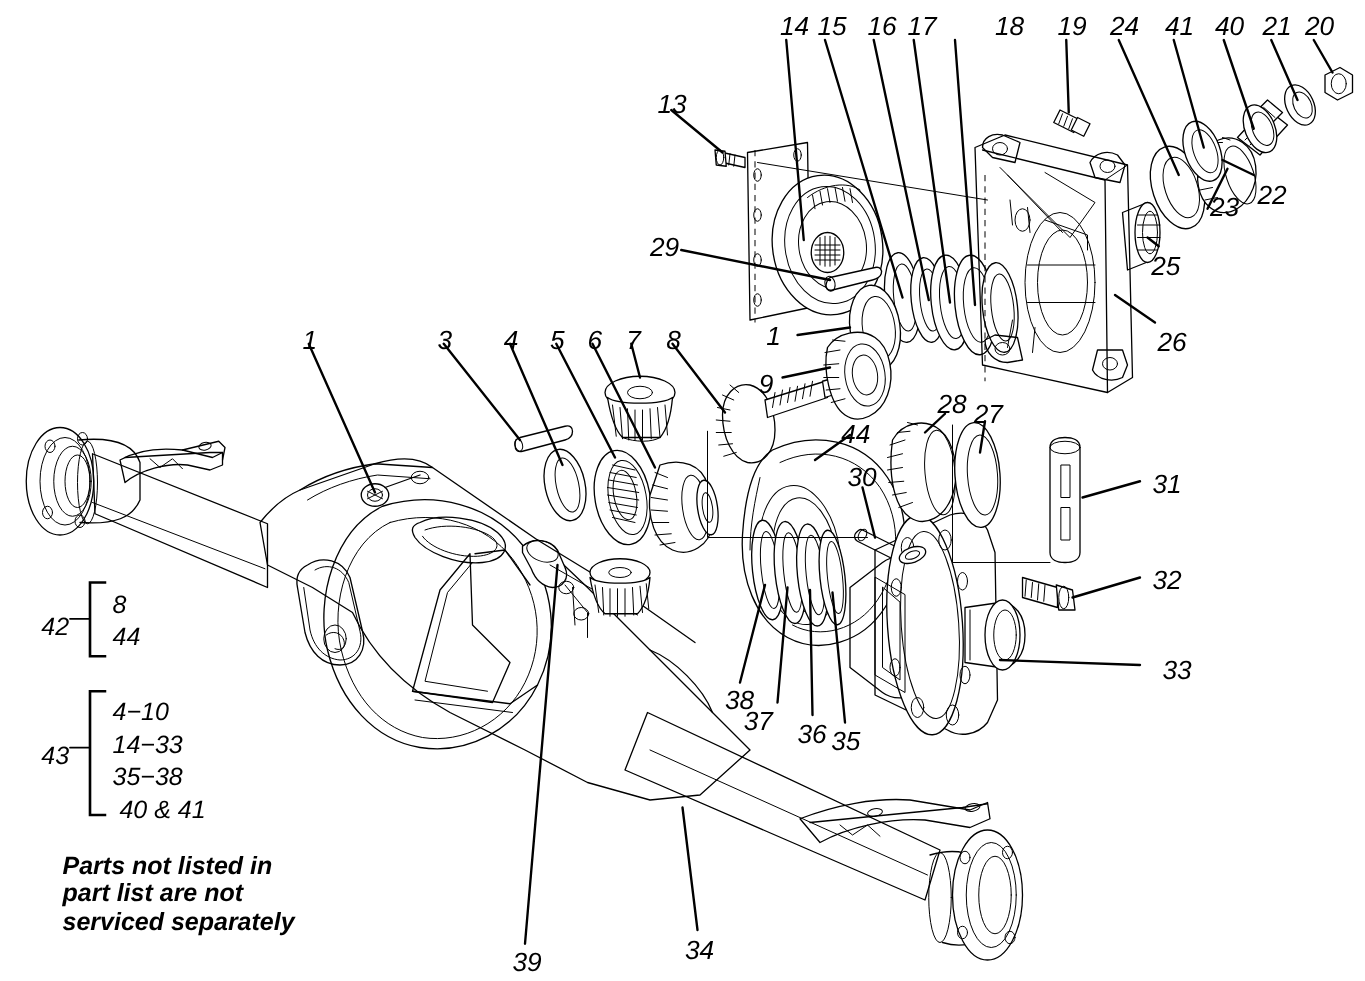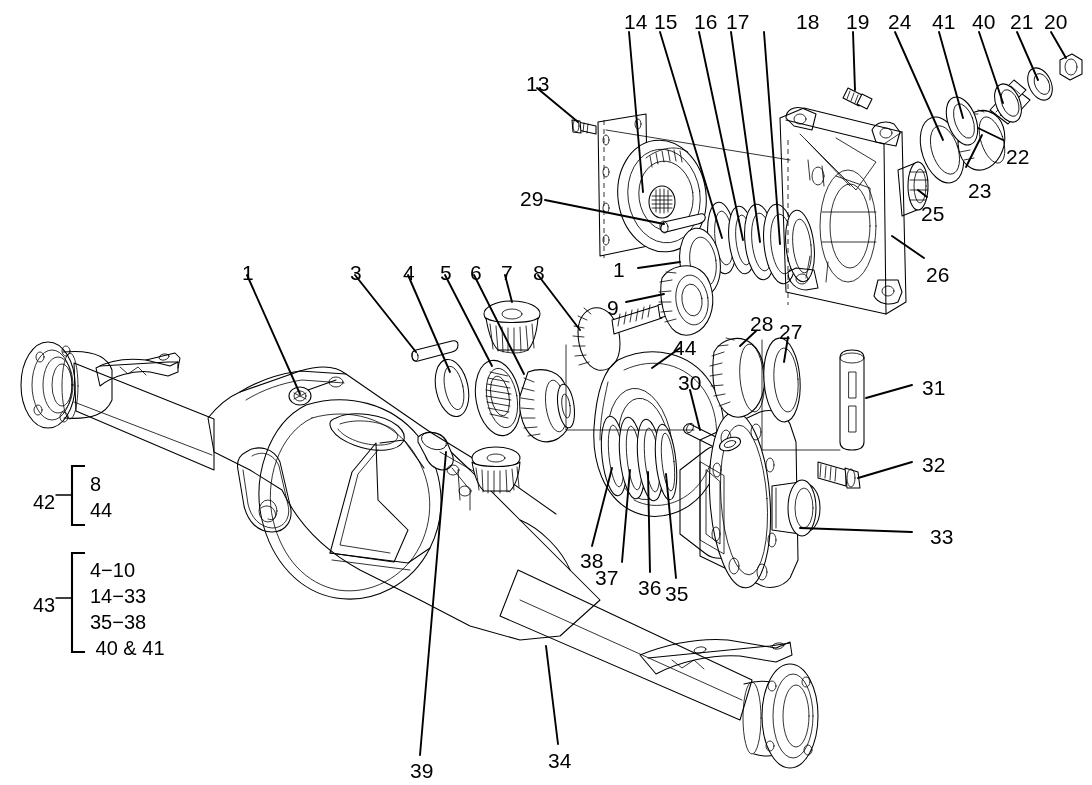--- a/index.html
+++ b/index.html
@@ -1,18 +1,18 @@
 <!DOCTYPE html>
 <html><head>
 <meta charset="utf-8">
 <style>
   html,body{margin:0;padding:0;background:#fff;}
   body{width:1092px;height:785px;overflow:hidden;
        font-family:"Liberation Sans", sans-serif;}
-  #stage{position:relative;width:947px;height:785px;background:#ffffff;}
+  #stage{position:relative;width:947px;height:785px;background:#ffffff;font-style:italic;}
   #art{position:absolute;left:0;top:0;width:1092px;height:785px;}
   .callout{position:absolute;font-family:"Liberation Sans",sans-serif;
            font-size:21px;color:#000;line-height:1;white-space:pre;}
   .grp{position:absolute;font-family:"Liberation Sans",sans-serif;
        font-size:20px;color:#000;line-height:1;white-space:pre;}
   .note{position:absolute;font-family:"Liberation Sans",sans-serif;
         font-weight:bold;font-size:20px;color:#000;line-height:1.12;white-space:pre;}
 </style>
 </head>
 <body>
@@ -517,21 +517,21 @@
       <div class="callout" style="left: 726px; top: 11px;">17</div>
       <div class="callout" style="left: 759px; top: 11px; margin-left: 37px;">18</div>
       <div class="callout" style="left: 846px; top: 11px;">19</div>
       <div class="callout" style="left: 888px; top: 11px;">24</div>
       <div class="callout" style="left: 932px; top: 11px;">41</div>
       <div class="callout" style="left: 972px; top: 11px;">40</div>
       <div class="callout" style="left: 1010px; top: 11px;">21</div>
       <div class="callout" style="left: 1044px; top: 11px;">20</div>
       <div class="callout" style="left: 526px; top: 73px;">13</div>
       <div class="callout" style="left: 1006px; top: 146px;">22</div>
-      <div class="callout" style="left: 968px; top: 180px;">23</div>
+      <div class="callout" style="left: 968px; top: 156px;">23</div>
       <div class="callout" style="left: 921px; top: 203px;">25</div>
       <div class="callout" style="left: 520px; top: 188px;">29</div>
       <div class="callout" style="left: 926px; top: 264px;">26</div>
       <div class="callout" style="left: 242px; top: 262px;">1</div>
       <div class="callout" style="left: 350px; top: 262px;">3</div>
       <div class="callout" style="left: 403px; top: 262px;">4</div>
       <div class="callout" style="left: 440px; top: 262px;">5</div>
       <div class="callout" style="left: 470px; top: 262px;">6</div>
       <div class="callout" style="left: 501px; top: 262px;">7</div>
       <div class="callout" style="left: 533px; top: 262px;">8</div>
@@ -556,14 +556,17 @@
       <div class="grp" style="left: 33px; top: 492px;">42</div>
       <div class="grp" style="left: 90px; top: 474px;">8</div>
       <div class="grp" style="left: 90px; top: 500px;">44</div>
       <div class="grp" style="left: 33px; top: 595px;">43</div>
       <div class="grp" style="left: 90px; top: 560px;">4−10</div>
       <div class="grp" style="left: 90px; top: 586px;">14−33</div>
       <div class="grp" style="left: 90px; top: 612px;">35−38</div>
       <div class="grp" style="left: 90px; top: 638px;"> 40 &amp; 41</div>
     </div>
 
+  <div class="note" style="left:50px;top:682px;">Parts not listed in
+part list are not
+serviced separately</div>
 
 </div>
 
 </body></html>

